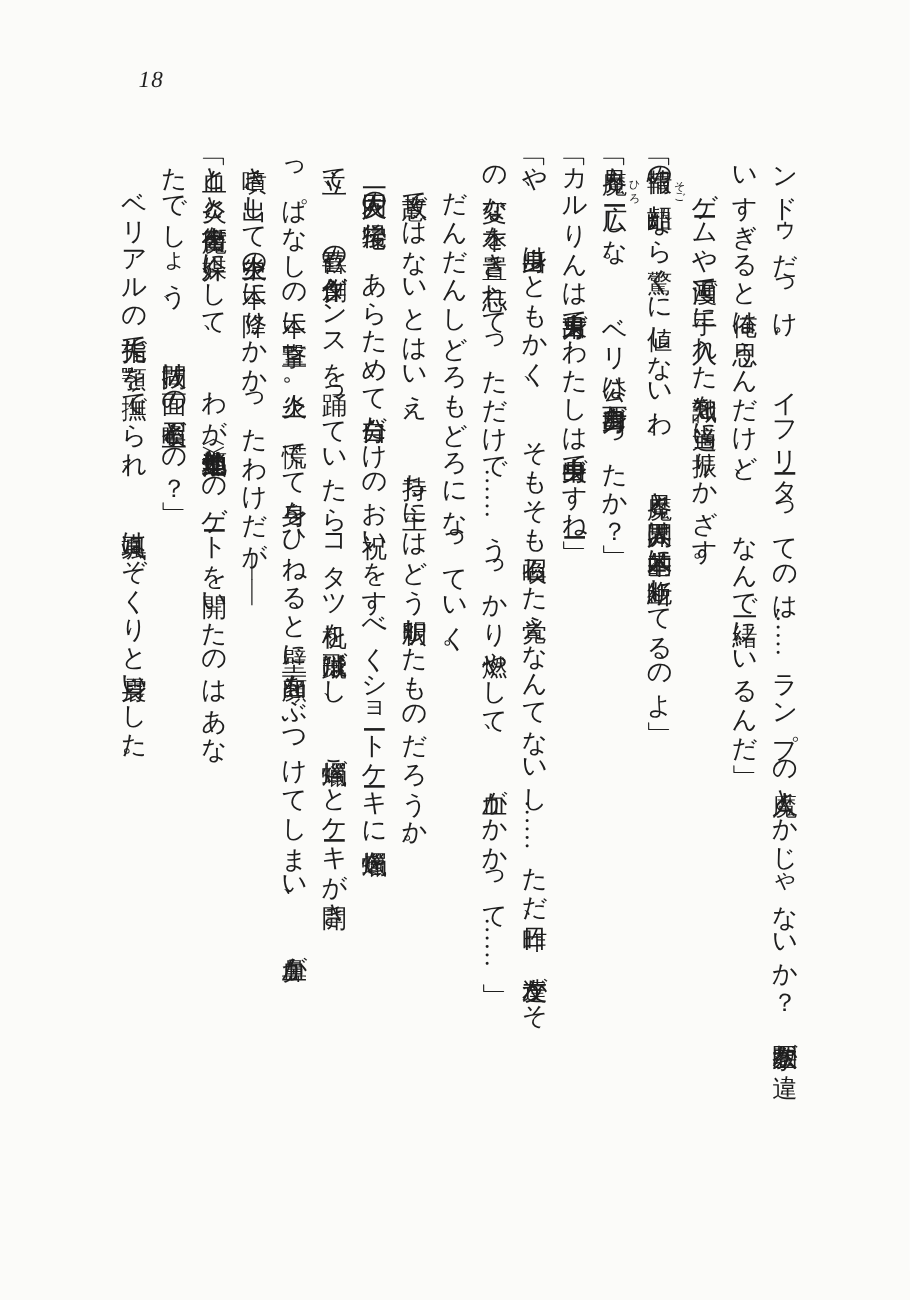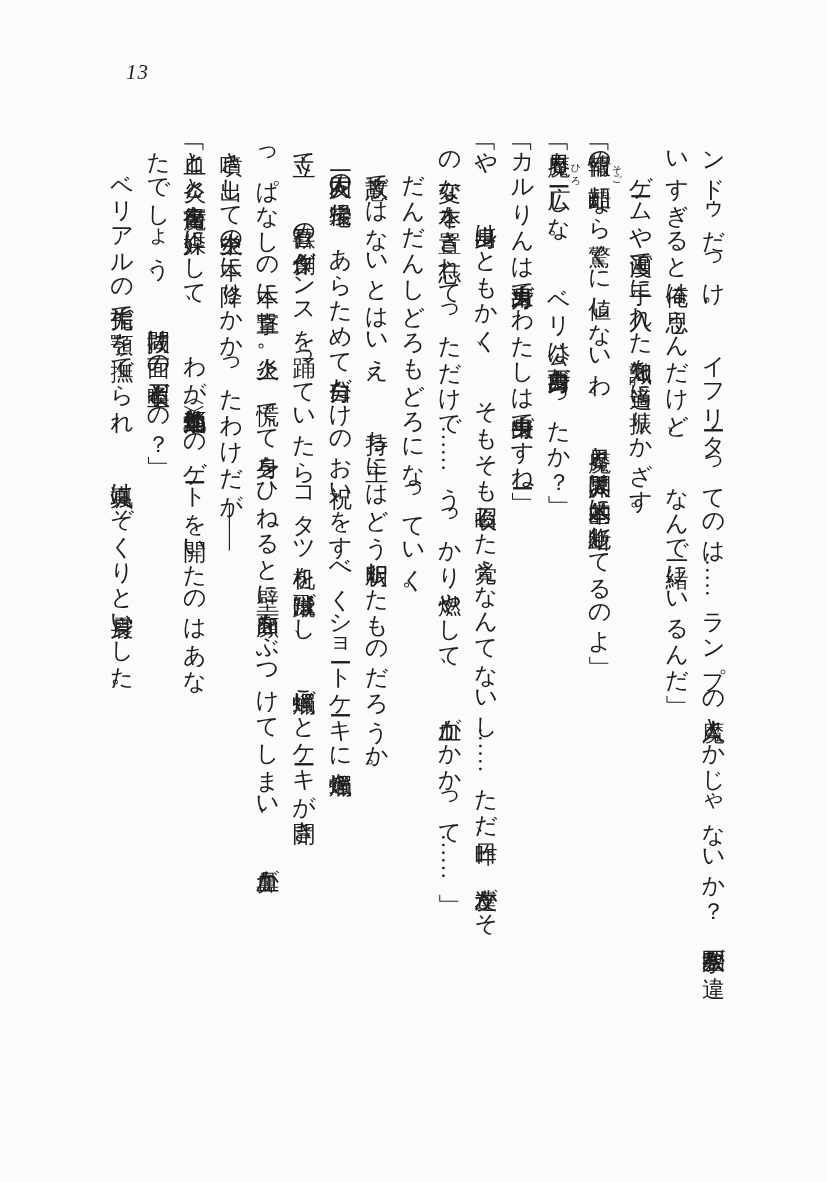--- a/index.html
+++ b/index.html
@@ -50,21 +50,21 @@
   rt {
     font-size: 10px;
     letter-spacing: 0;
     color: var(--ink, #1e1e1e);
   }
 </style>
 </head>
 <body>
 
 <div class="book-page">
-  <div class="page-number">13</div>
+  <div class="page-number">18</div>
   <div class="text-block" id="text-block">
       <p class="text-line">ンドゥだっけ。　イフリータってのは……ランプの魔人とかじゃないか？　宗教圏が違</p>
       <p class="text-line">いすぎると俺は思うんだけど、　なんで一緒にいるんだ」</p>
       <p class="text-line">　ゲームや漫画で手に入れた知識を適当に振りかざす。</p>
       <p class="text-line">「情報の<ruby>齟齬<rt>そご</rt></ruby>なら驚くに値しないわ。　魔界と人間界は基本的に断絶してるのよ」</p>
       <p class="text-line">「魔界も<ruby>広<rt>ひろ</rt></ruby>ーしな。　ベリ公は西方出身だったか？」</p>
       <p class="text-line">「カルりんは東方出身でわたしは中央出身ですねー」</p>
       <p class="text-line">「や、　出身はともかく、　そもそも召喚した覚えなんてないし……ただ昨日、　友達がそ</p>
       <p class="text-line">の変な本を置き忘れてっただけで……うっかり燃やして、　血がかかって……」</p>
       <p class="text-line">　だんだんしどろもどろになっていく。</p>

